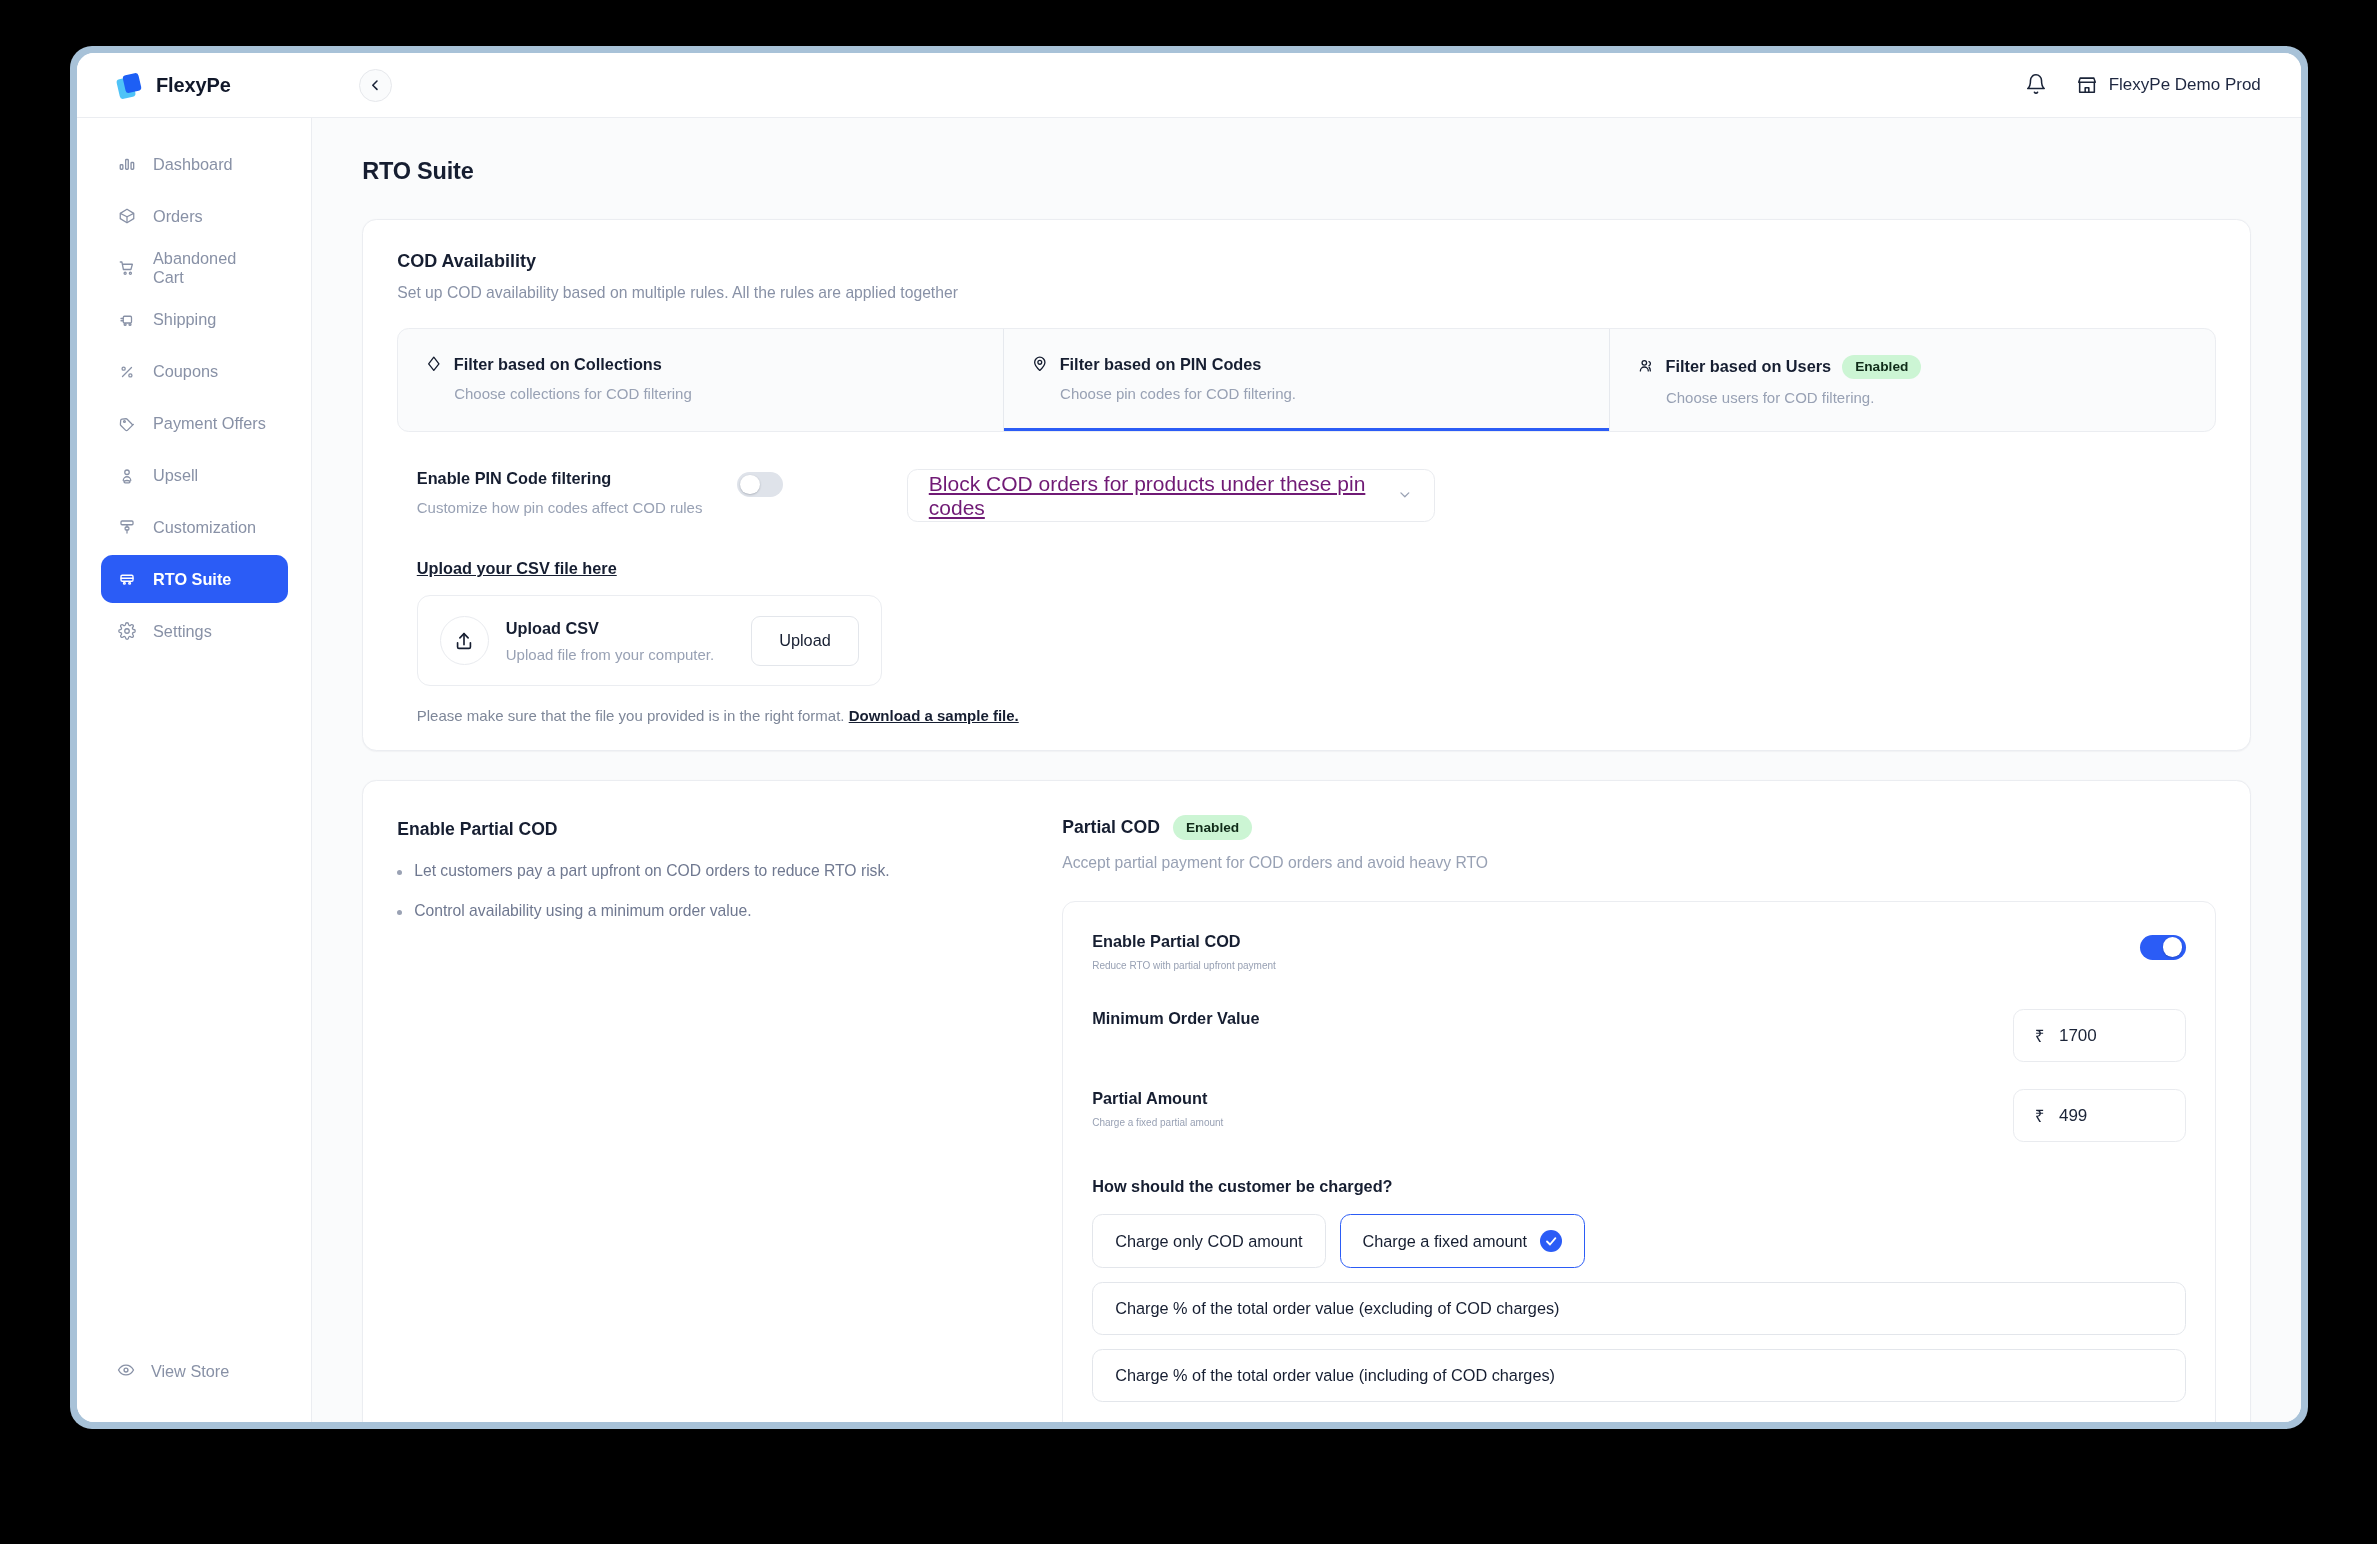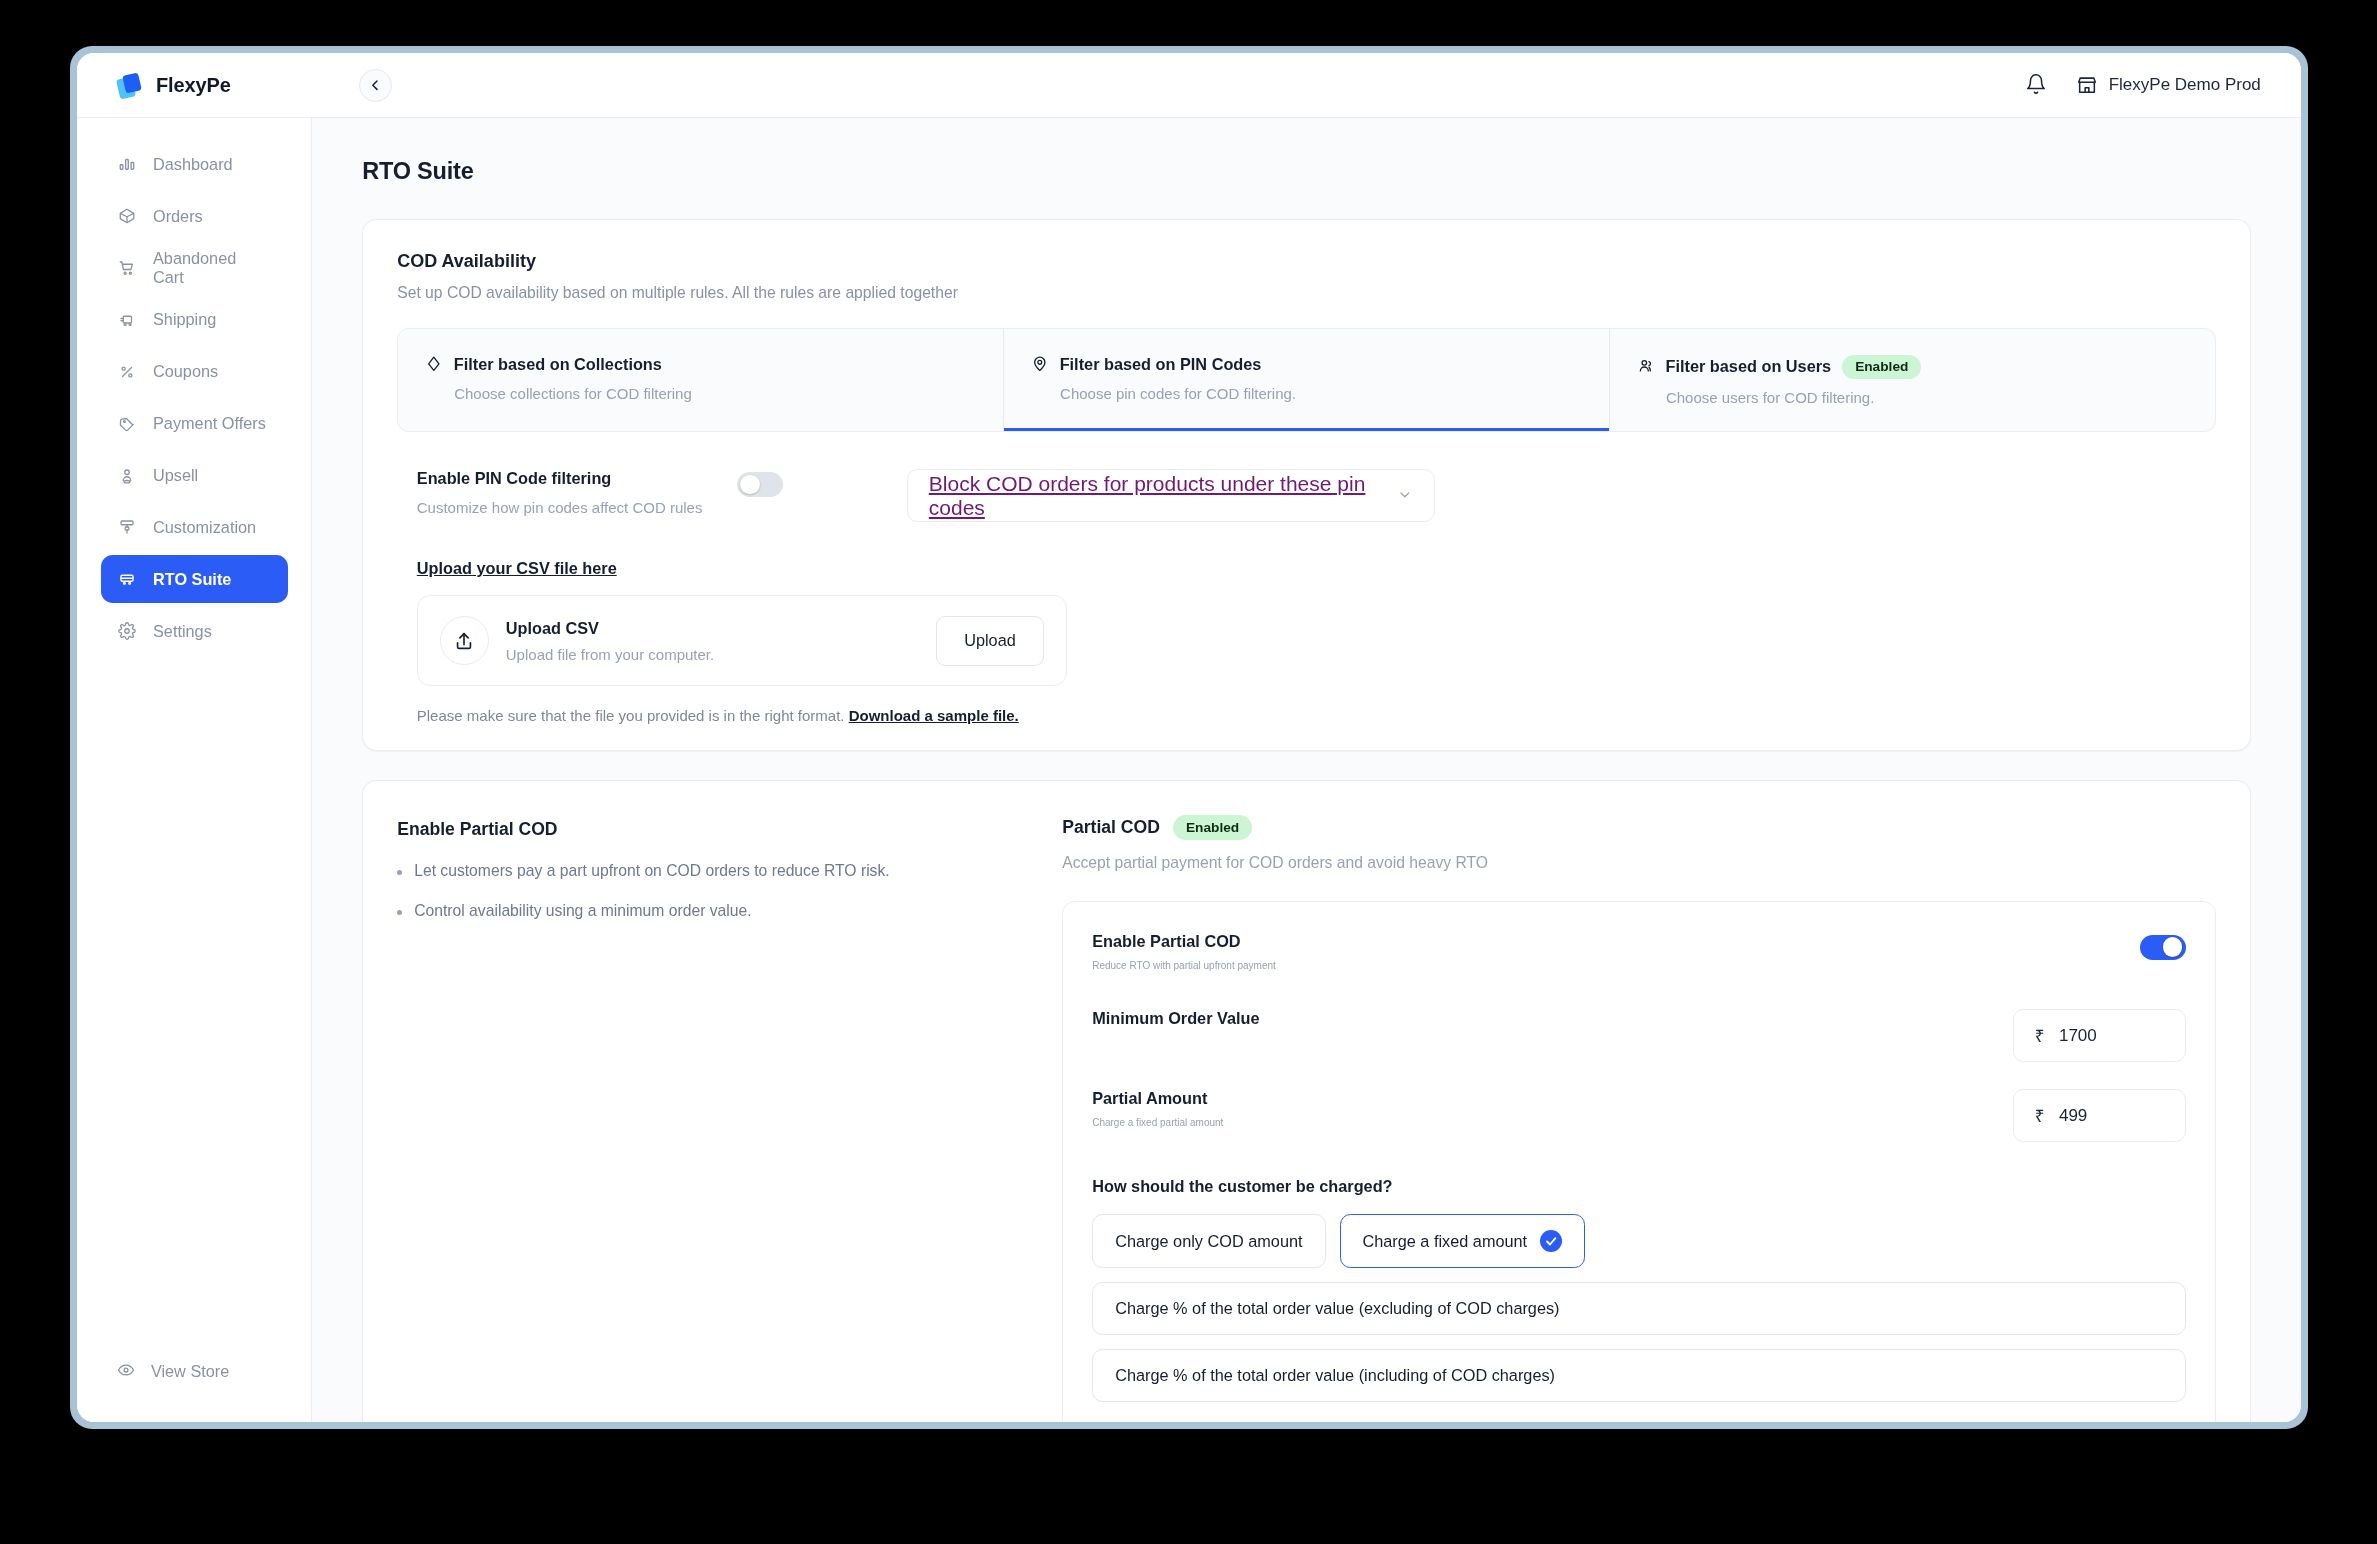--- a/index.html
+++ b/index.html
@@ -66,21 +66,21 @@
   .toggle{width:46px;height:25px;border-radius:652px;background:#dfe3ea;position:relative;flex:0 0 auto;margin-top:2.6px;}
   .toggle .knob{position:absolute;top:2.6px;left:3.3px;width:19.6px;height:19.6px;border-radius:50%;background:#fff;
     box-shadow:0 0.7px 2px rgba(16,24,40,.25);}
   .toggle.on{background:#2b5cf6;}
   .toggle.on .knob{left:23px;}
   .select{width:528px;height:53px;border:0.7px solid #e9ebef;border-radius:10.4px;background:#fff;
     display:flex;align-items:center;justify-content:space-between;padding:0 21px;box-sizing:border-box;
     margin-left:124px;}
   .select span{font-size:21px;color:#701a75;text-decoration:underline;}
   .upload-label{font-size:16.3px;font-weight:600;color:#161e31;margin-top:37px;padding-left:19.6px;text-decoration:underline;}
-  .upload-box{margin-top:17px;margin-left:19.6px;width:650px;border:0.7px solid #ebedf1;border-radius:13px;
+  .upload-box{margin-top:17px;margin-left:19.6px;width:465px;border:0.7px solid #ebedf1;border-radius:13px;
     display:flex;align-items:center;padding:19.6px 22px;box-sizing:border-box;}
   .upload-ico{width:47px;height:47px;border-radius:50%;border:0.7px solid #e9ebef;display:flex;
     align-items:center;justify-content:center;flex:0 0 auto;margin-right:17px;}
   .upload-t{font-size:16.3px;font-weight:600;color:#161e31;}
   .upload-s{font-size:15px;color:#98a1b4;margin-top:7.8px;}
   .upload-btn{margin-left:auto;border:0.7px solid #e3e6eb;border-radius:9px;background:#fff;
     padding:14.4px 27px;font-size:16.3px;color:#161e31;}
   .note{font-size:15px;color:#7e8799;margin:21px 0 0 19.6px;}
   .note b{color:#161e31;text-decoration:underline;font-weight:700;}
   

